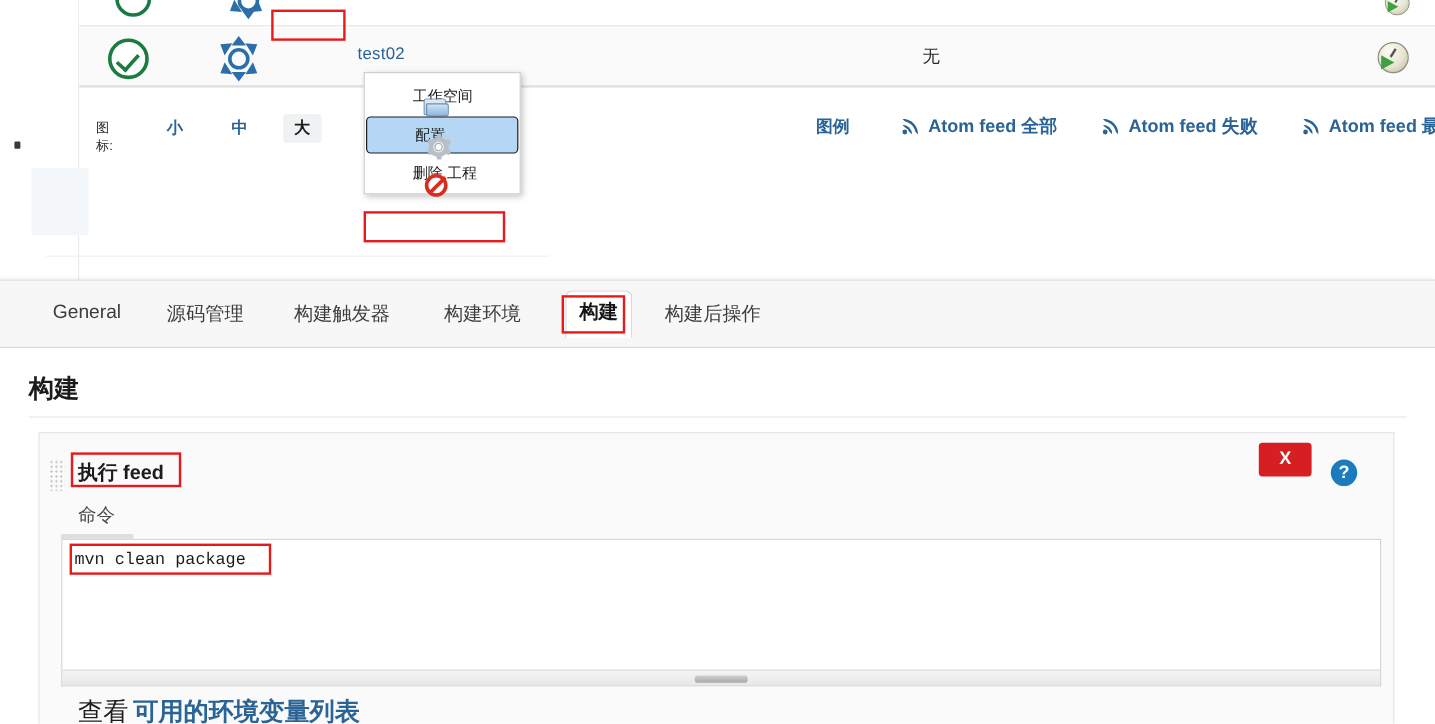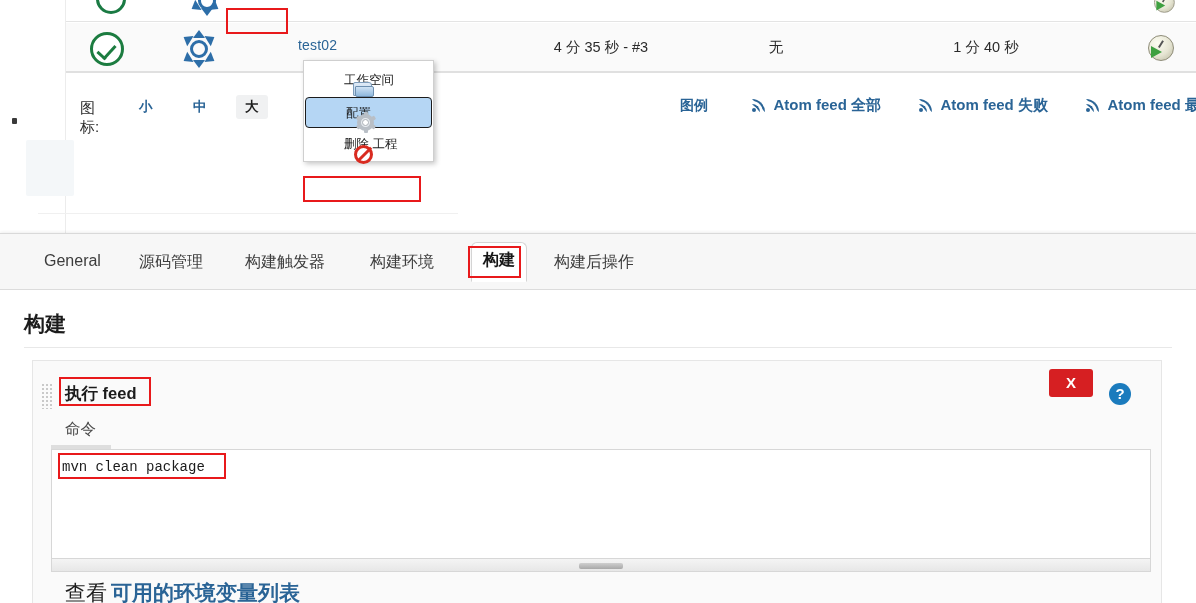--- a/index.html
+++ b/index.html
@@ -110,21 +110,21 @@
     position:absolute; left:12px; top:5px; width:1.6px; height:8px; background:#555; transform: rotate(32deg);
   }
   .ico-sched .play {
     position:absolute; left:3px; top:11px; width:0; height:0;
     border-top:6px solid transparent; border-bottom:6px solid transparent;
     border-left:11px solid #3ea040;
   }
 
   
   .sizepicker { position:absolute; left:66px; top:93px; height:34px; }
-  .sp-label { position:absolute; left:14px; top:6px; font-size:15px; color:#2b2b2b; }
+  .sp-label { position:absolute; left:14px; top:6px; font-size:11px; color:#2b2b2b; }
   .sp-opt {
     position:absolute; top:2px; padding:3px 9px; font-size:13.5px; font-weight:bold;
     color:#2a6496; border-radius:3px;
   }
   .sp-opt.sel { color:#1c1c1c; background:#f0f1f2; }
 
   
   .feedbar { position:absolute; left:680px; top:96px; height:30px; white-space:nowrap; }
   .feed-legend { display:inline-block; font-size:14px; font-weight:bold; color:#2a6496; margin-right:38px; vertical-align:middle; }
   .feed-link { display:inline-block; font-size:15px; font-weight:bold; color:#2a6496; margin-right:32px; vertical-align:middle; }
@@ -355,28 +355,22 @@
             <i class="r-b"></i>
             <i class="r-tl"></i>
           <i class="r-tr"></i>
             <i class="r-bl"></i>
             <i class="r-br"></i>
         </div>
       </div>
       <div class="cell-name">
         <span class="jobname">test02</span>
       </div>
-      <div class="cell-last">
-        <span class="txt-normal">4 分 35 秒 - #3</span>
-      </div>
       <div class="cell-fail">
         <span class="txt-normal">无</span>
-      </div>
-      <div class="cell-dur">
-        <span class="txt-normal">1 分 40 秒</span>
       </div>
       <div class="cell-build">
         <div class="ico-sched">
           <span class="dial"></span>
             <span class="hand"></span>
             <span class="play"></span>
         </div>
       </div>
     </div>
     <div class="redbox-name"></div>

